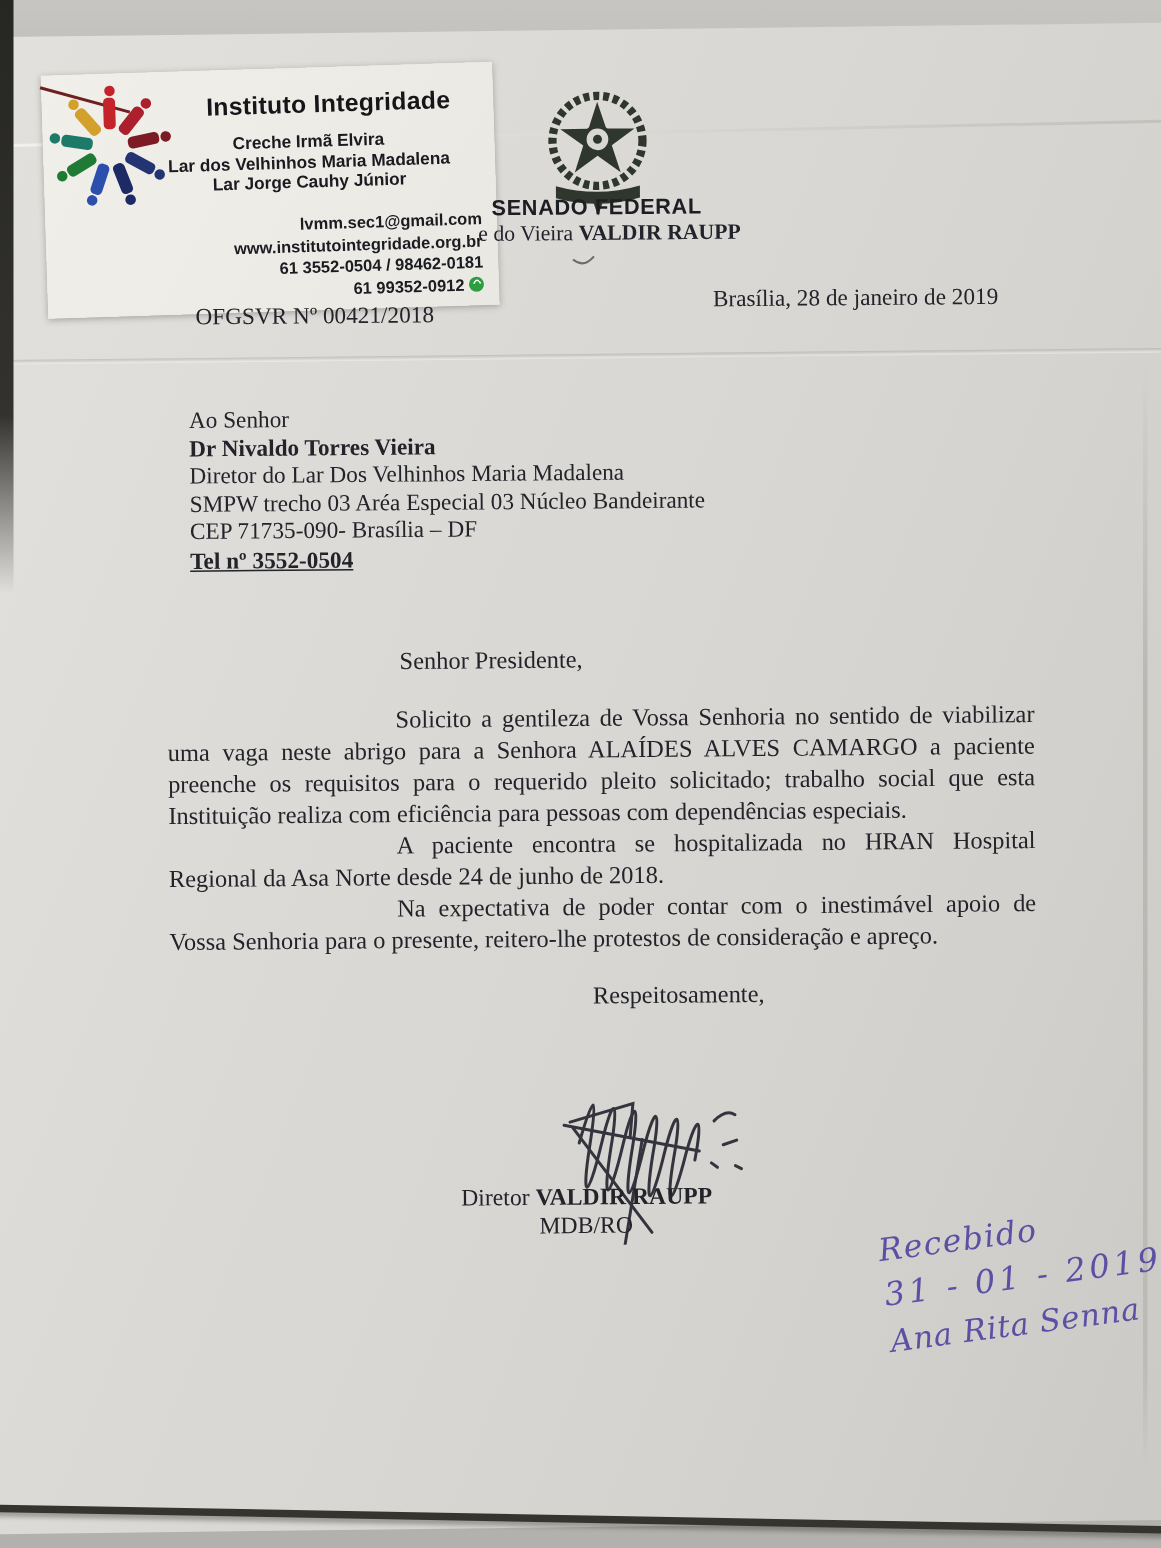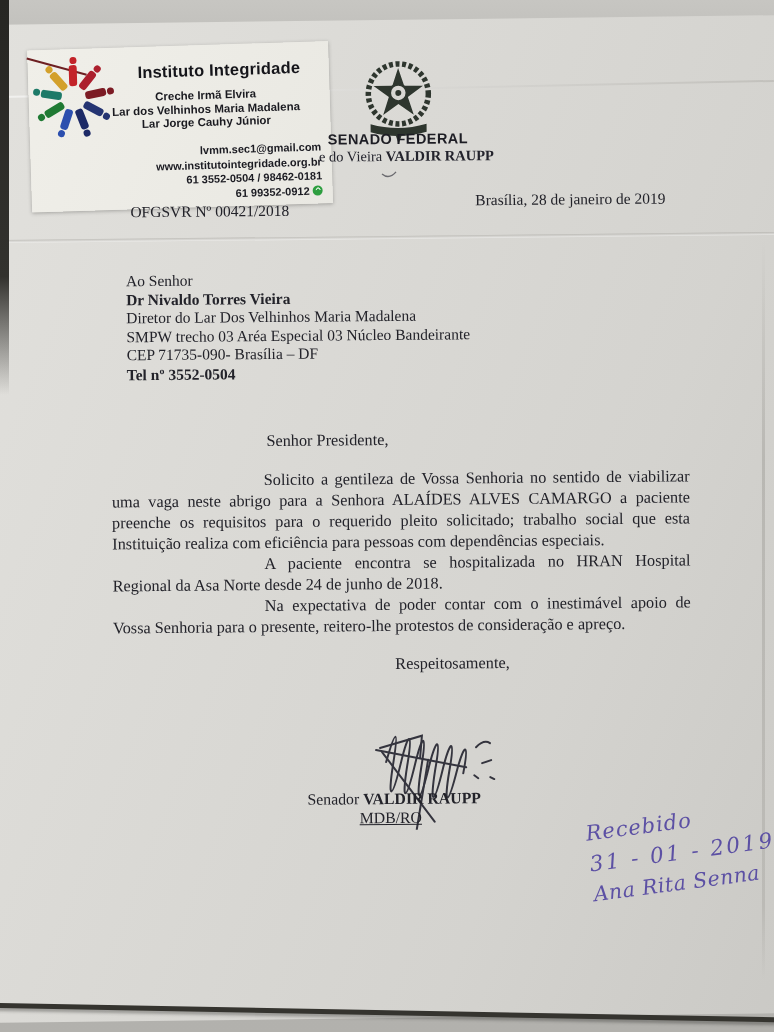--- a/index.html
+++ b/index.html
@@ -53,34 +53,34 @@
     font-weight:bold;font-size:14.5px;letter-spacing:.4px;color:#1d1d24;}
   .lh-office{position:absolute;left:322px;top:148px;font-size:14.5px;color:#23232c;}
   .pen-mark{position:absolute;left:384px;top:166px;color:#6b6b70;}
 
   .reference{position:absolute;left:133px;top:201px;font-size:15.5px;}
   .dateline{position:absolute;left:478px;top:192px;font-size:15.5px;}
 
   
   .recipient{position:absolute;left:128px;top:270px;font-size:15.5px;line-height:18.5px;}
   .recipient .bold{font-weight:bold;}
-  .recipient .phone{font-weight:bold;display:inline-block;margin-top:1px;}
+  .recipient .phone{font-weight:bold;text-decoration:underline;display:inline-block;margin-top:1px;}
 
   
   .salutation{position:absolute;left:267px;top:430px;font-size:16.3px;}
   .body-text{position:absolute;left:112px;top:468px;width:578px;font-size:16.3px;
     line-height:21px;text-align:justify;}
   .body-text p{margin:0;text-indent:152px;}
   .closing{position:absolute;left:370px;top:654px;font-size:16.3px;margin-left:24px;}
 
   
   .sig-scribble{position:absolute;left:322px;top:718px;width:220px;height:112px;color:#23232e;}
   .sig-name{position:absolute;left:305px;top:790px;font-size:15.8px;}
   .sig-name .bold{font-weight:bold;}
-  .sig-party{position:absolute;left:357px;top:809px;font-size:15.8px;text-decoration:underline;}
+  .sig-party{position:absolute;left:357px;top:809px;font-size:15.8px;}
 
   
   .stamp-note{position:absolute;left:586px;top:812px;transform:rotate(-7deg);
     font-family:"DejaVu Serif",serif;font-style:italic;white-space:nowrap;}
   .stamp-line1{font-size:21px;letter-spacing:1px;}
   .stamp-line2{font-size:21.5px;letter-spacing:2.5px;margin-top:6px;}
   .stamp-line3{font-size:20.5px;letter-spacing:.5px;margin-top:6px;}
 </style>
 </head>
 <body>
@@ -194,21 +194,21 @@
           <path d="M56,30 L98,18 L96,40"></path>
           <path d="M58,34 L110,104"></path>
           <path d="M104,42 L92,112"></path>
           <path d="M152,30 q8,-8 14,-4"></path>
           <path d="M158,46 l9,-3"></path>
           <path d="M150,58 l4,3"></path>
           <path d="M166,60 l4,2"></path>
         </g>
       </svg>
     </div>
-    <div class="sig-name"><span>Senador </span><span class="bold">VALDIR RAUPP</span></div>
+    <div class="sig-name"><span>Diretor </span><span class="bold">VALDIR RAUPP</span></div>
     <div class="sig-party">MDB/RO</div>
 
     <div class="stamp-note" style="color: rgb(92, 80, 164);">
       <div class="stamp-line1">Recebido</div>
       <div class="stamp-line2">31 - 01 - 2019</div>
       <div class="stamp-line3">Ana Rita Senna</div>
     </div>
 
   </div>
 

